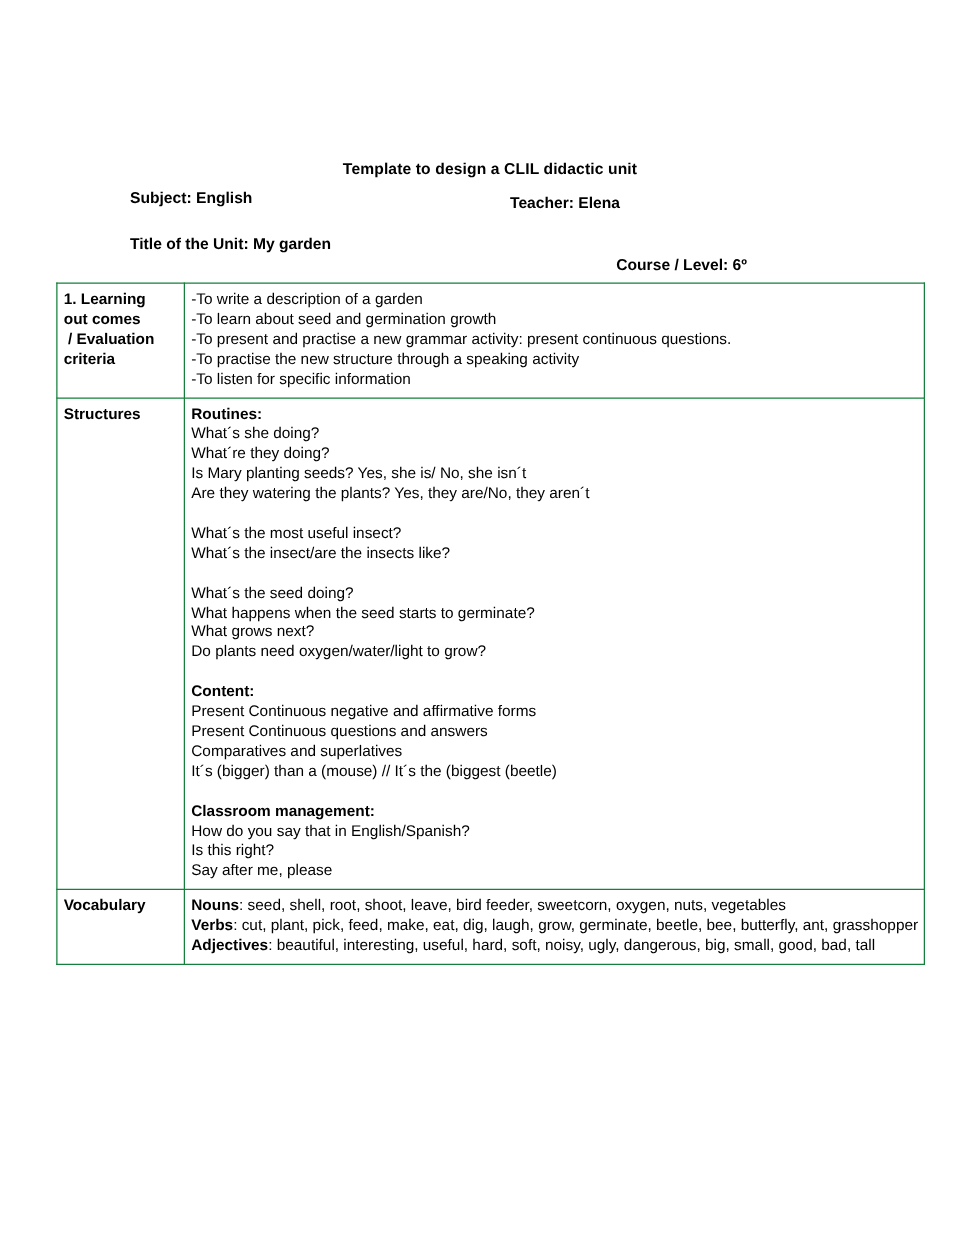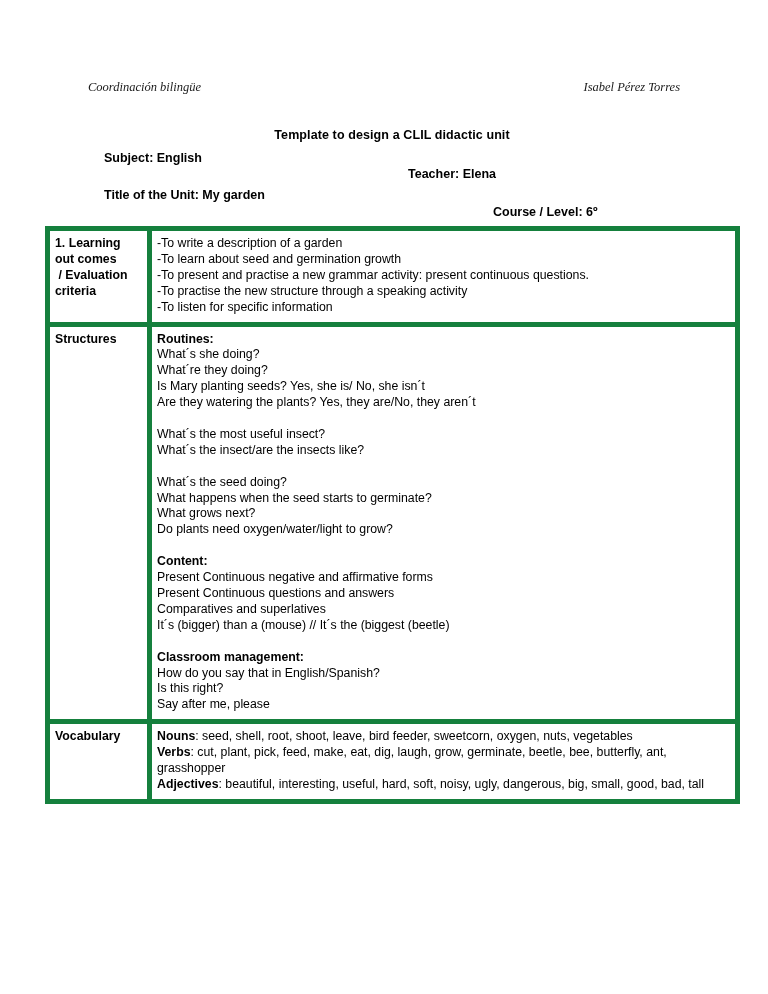--- a/index.html
+++ b/index.html
@@ -61,21 +61,21 @@
   .meta-row-2 { top: 188px; }
   .meta-left {
     position: absolute;
     left: 16px;
     top: 0;
     white-space: nowrap;
   }
   .meta-right-teacher {
     position: absolute;
     left: 320px;
-    top: 16px;
+    top: 4px;
     white-space: nowrap;
     text-align: right;
   }
   .meta-right-course {
     position: absolute;
     left: 405px;
     top: 17px;
     white-space: nowrap;
   }
 
@@ -83,21 +83,21 @@
   .unit-table {
     position: absolute;
     top: 226px;
     left: 45px;
     width: 695px;
     border-collapse: collapse;
     table-layout: fixed;
     font-size: 12.3px;
   }
   .unit-table td {
-    border: 5px solid #15803d;
+    border: 1px solid #15803d;
     vertical-align: top;
     padding: 5px 4px 6px 5px;
     line-height: 15.9px;
   }
   .col-label { width: 102px; }
   .cell-label {
     font-weight: bold;
   }
   .cell-body { }
   .row-section-head td {
@@ -109,24 +109,20 @@
   }
   .ln { display: block; white-space: pre-wrap; }
   .ln.blank { height: 15.9px; }
   .bold { font-weight: bold; }
 </style>
 </head>
 <body>
 
 <div class="page">
 
-  <div class="running-head">
-    <span>Coordinación bilingüe</span>
-    <span>Isabel Pérez Torres</span>
-  </div>
 
   <div class="doc-title">Template to design a CLIL didactic unit</div>
 
   <div class="meta-row meta-row-1">
     <span class="meta-left">Subject: English</span>
     <span class="meta-right-teacher">Teacher: Elena</span>
   </div>
 
   <div class="meta-row meta-row-2">
     <span class="meta-left">Title of the Unit: My garden</span>

